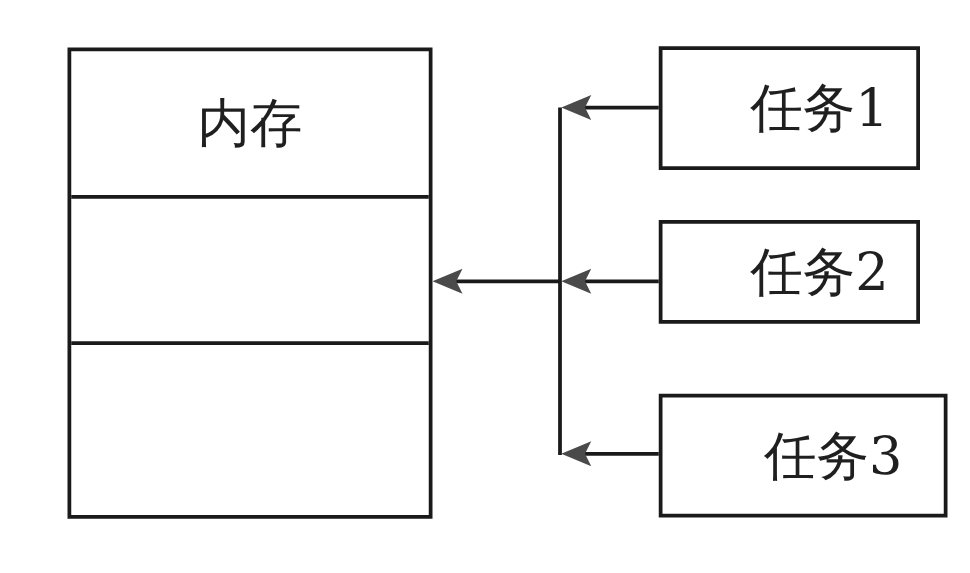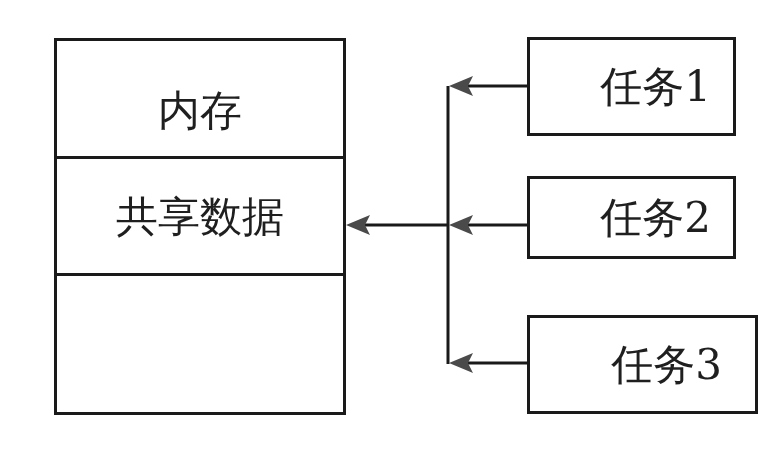--- a/index.html
+++ b/index.html
@@ -29,27 +29,24 @@
       font-size: 42px;
       color: #1f1f1f;
       padding-left: 48px;
     }
     svg.links { position: absolute; left: 0; top: 0; }
   </style>
 </head>
 <body>
 
 <div class="box" style="left:54px; top:38px; width:292px; height:377px;">
-  <div class="cell" style="top:12px; height:116px;justify-content:center;">
+  <div class="cell" style="top:0; height:116px;justify-content:center;">
     <span>内存</span>
   </div>
   <div class="divider" style="top:115px;"></div>
-  <div class="cell" style="top:118px; height:116px;">
-    <span>共享数据</span>
-  </div>
   <div class="divider" style="top:232px;"></div>
   <div class="cell" style="top:235px; height:136px;">
     <span></span>
   </div>
 </div>
 
 <div class="box task" style="left:527px; top:37px; width:209px; height:99px;">
   <span>任务1</span>
 </div>
 <div class="box task" style="left:527px; top:176px; width:209px; height:83px;">

